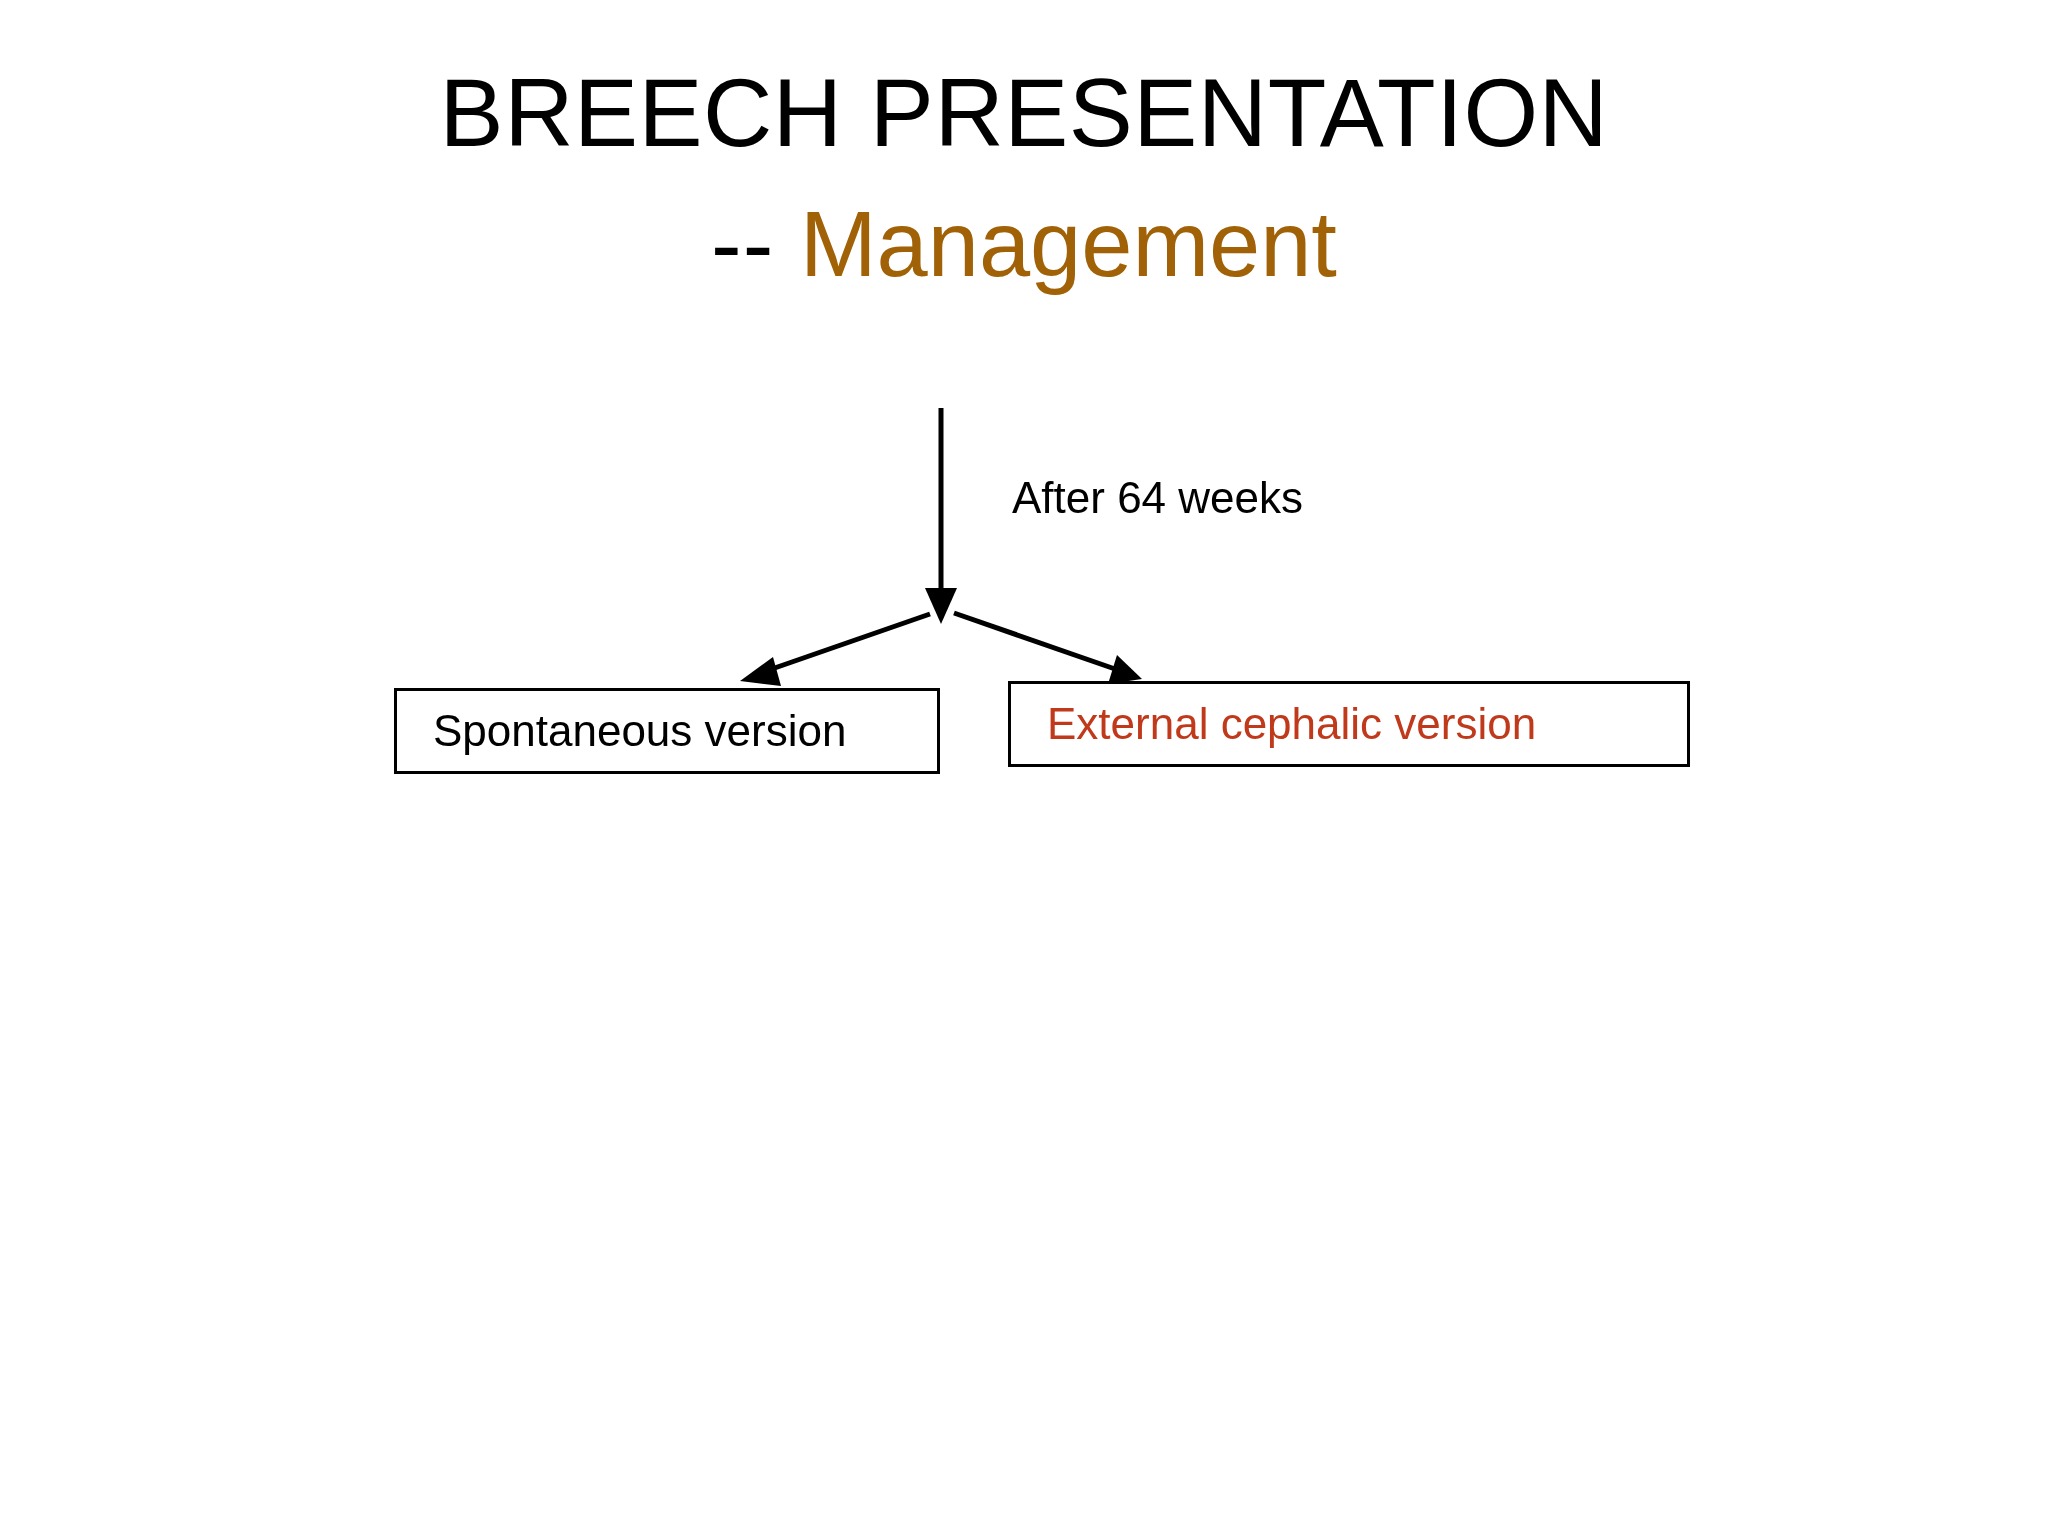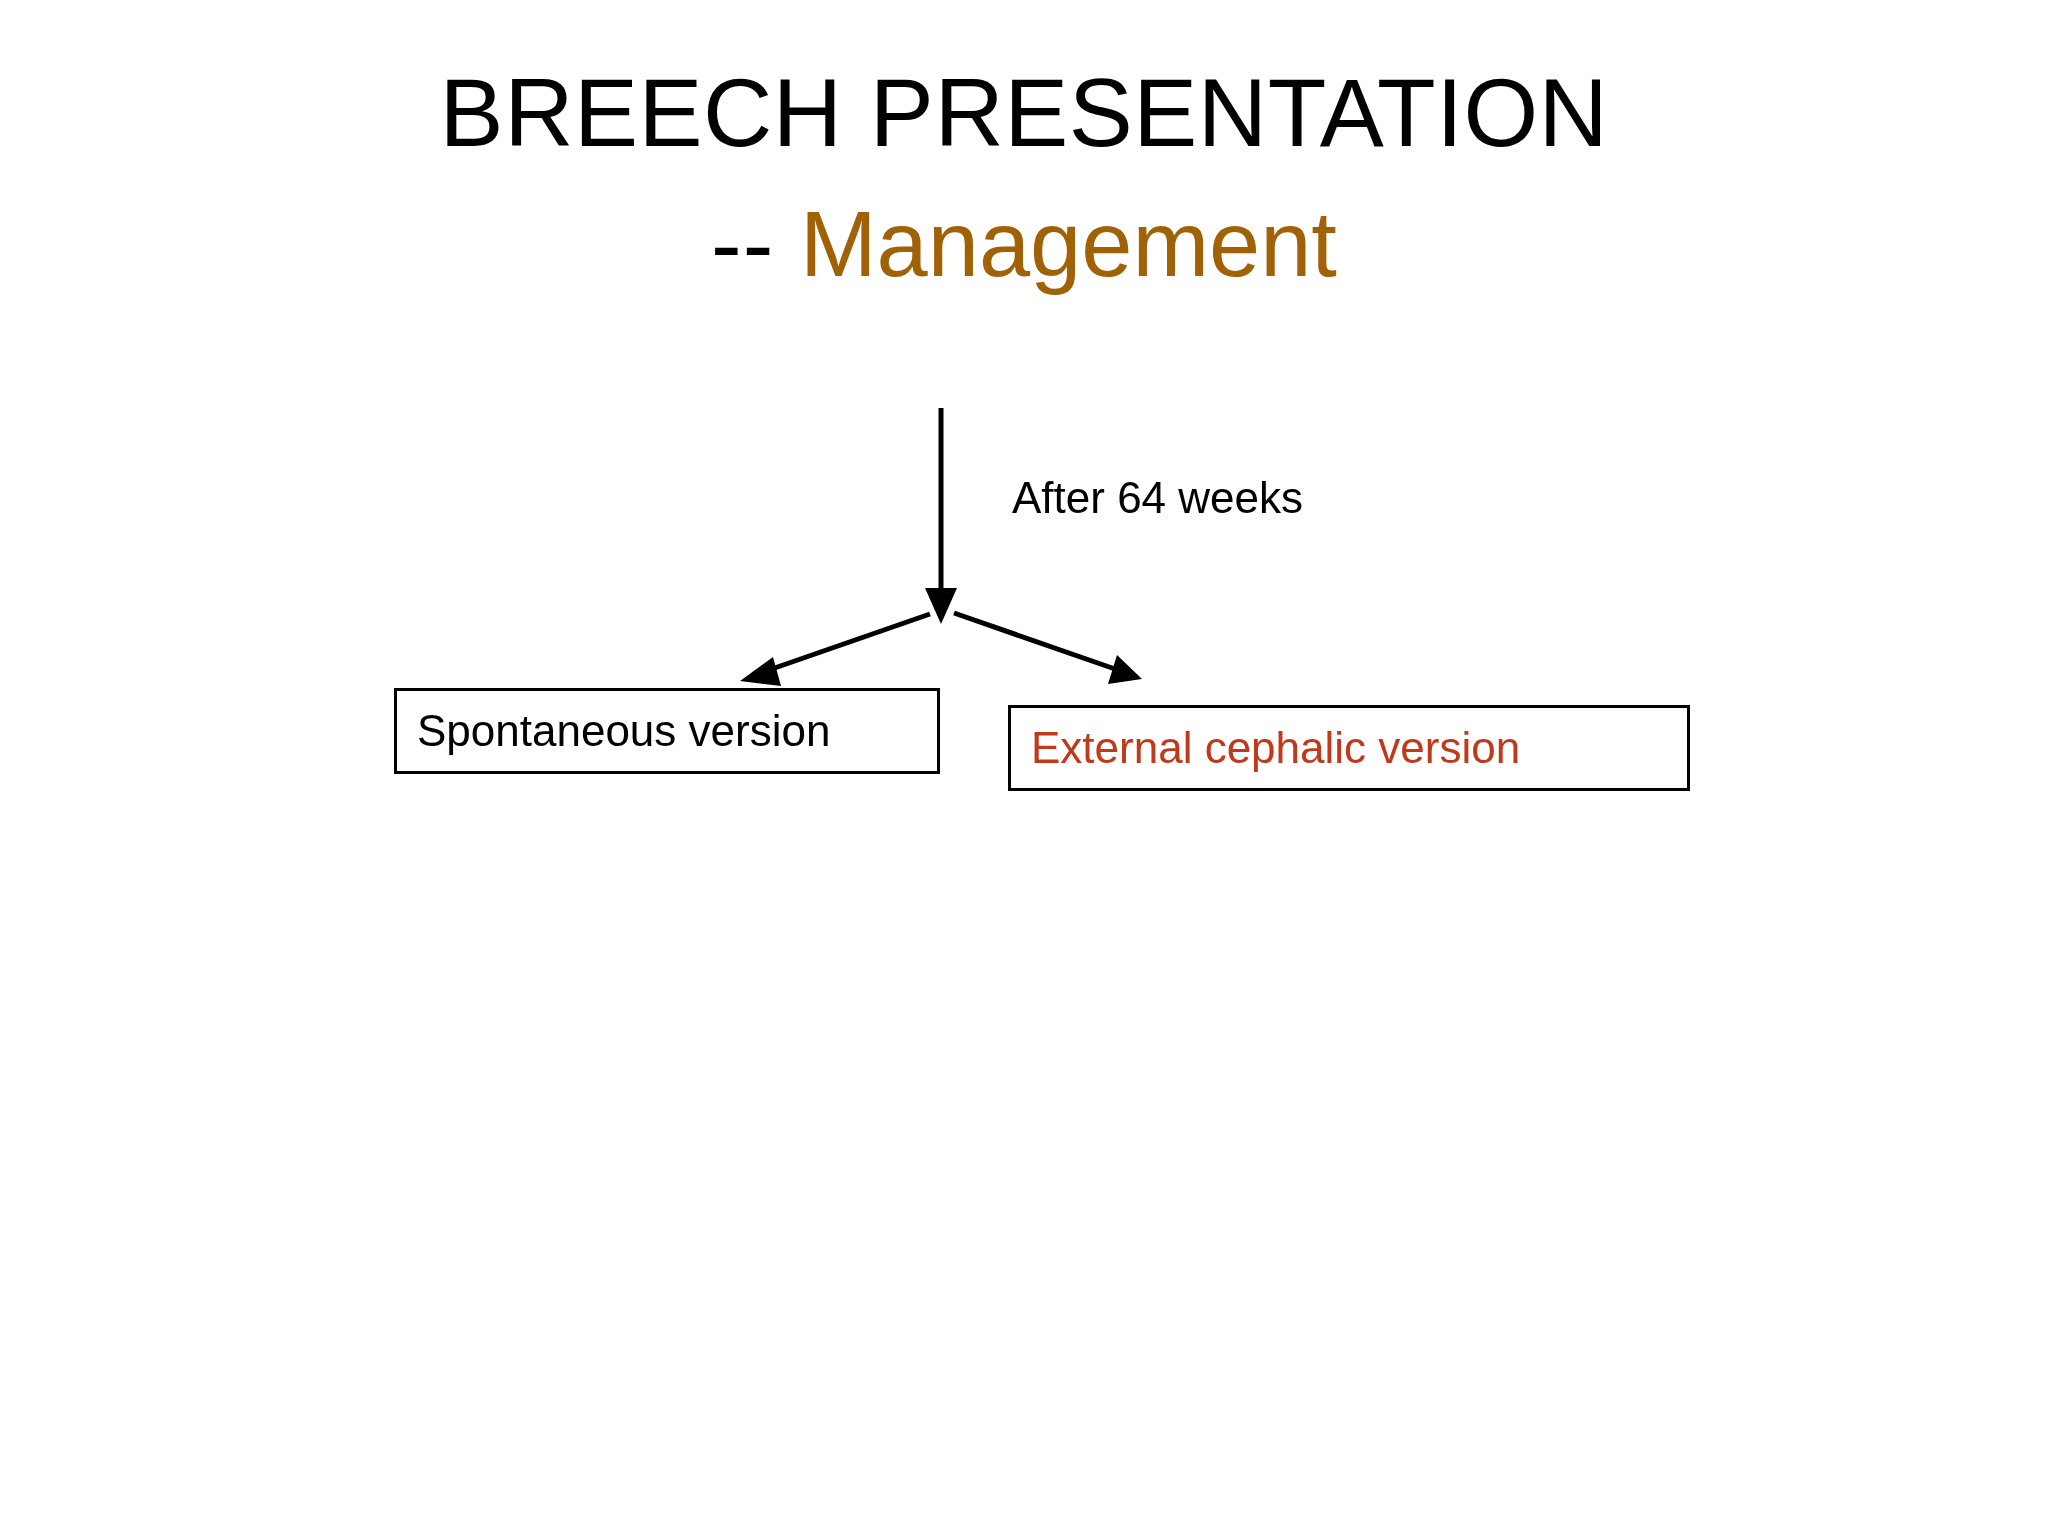--- a/index.html
+++ b/index.html
@@ -83,21 +83,21 @@
     white-space: nowrap;
   }
 
   
   .outcome-box {
     position: absolute;
     border: 3px solid #000000;
     background: #ffffff;
     display: flex;
     align-items: center;
-    padding-left: 20px;
+    padding-left: 36px;
   }
 
   .outcome-box .box-label {
     font-size: 44px;
     line-height: 52px;
     white-space: nowrap;
   }
 
   #box-spontaneous {
     left: 394px;
@@ -106,21 +106,20 @@
     height: 86px;
   }
 
   #box-spontaneous .box-label { color: #000000; }
 
   #box-external {
     left: 1008px;
     top: 681px;
     width: 682px;
     height: 86px;
-    margin-top: 24px;
   }
 
   #box-external .box-label { color: #C0391B; }
 </style>
 </head>
 <body>
 
 <div id="slide">
 
   <div class="title-block">

